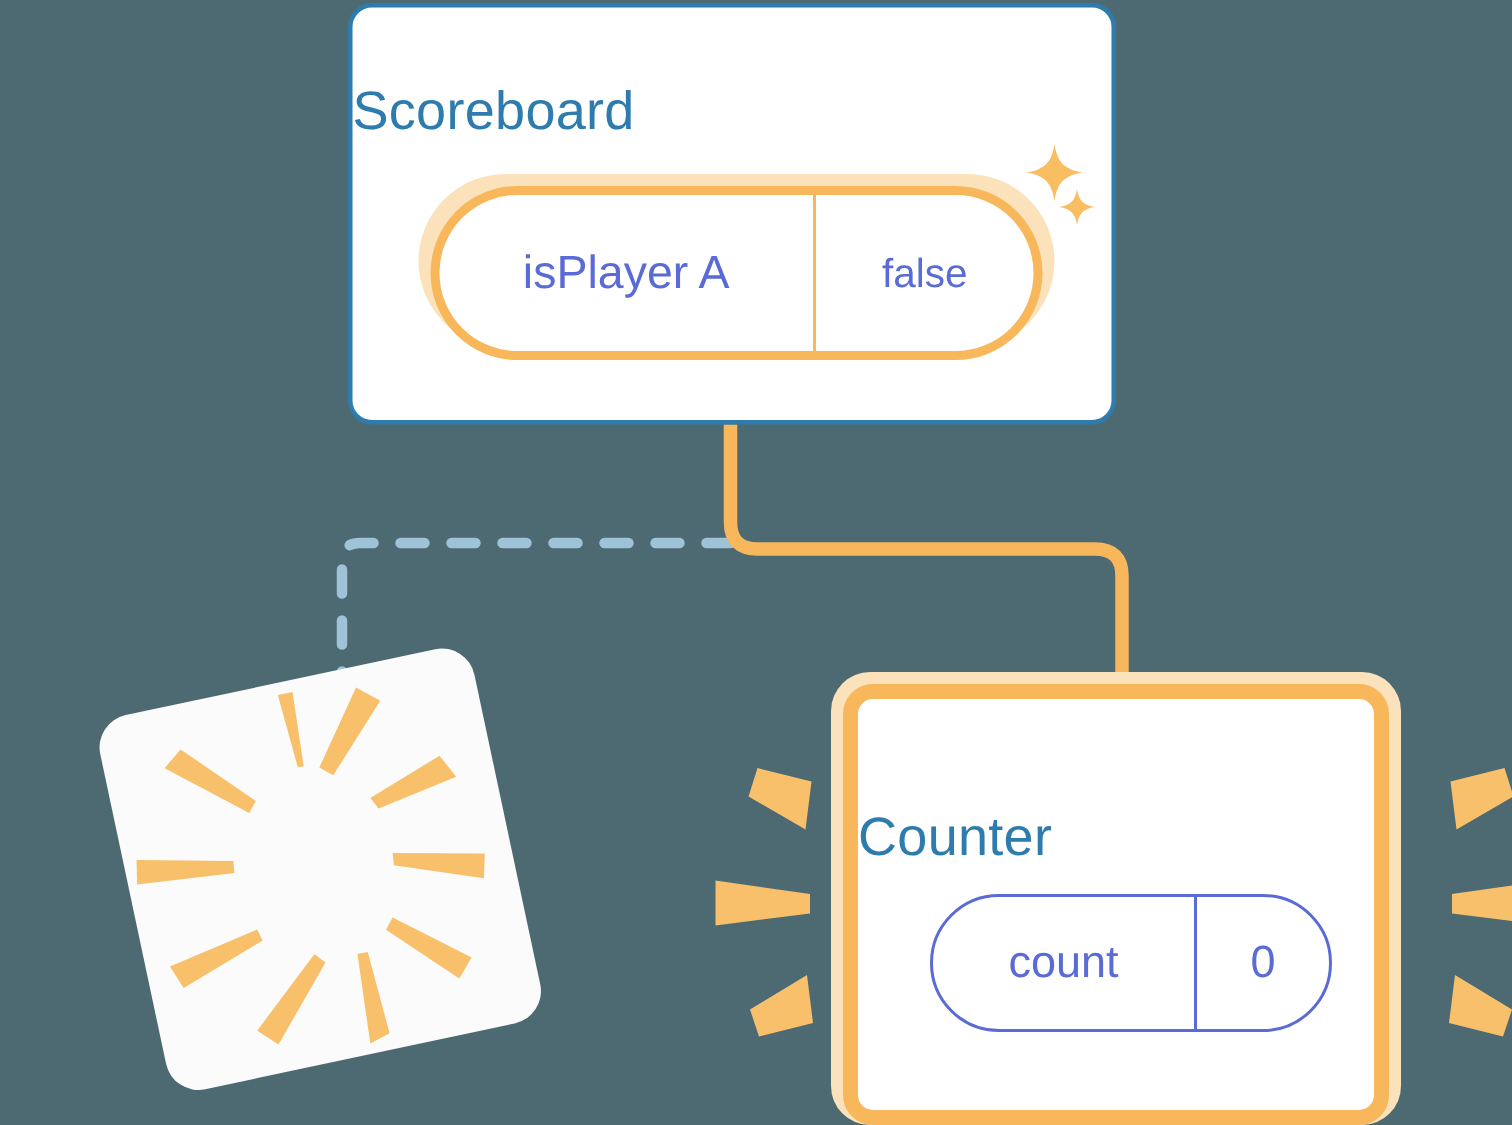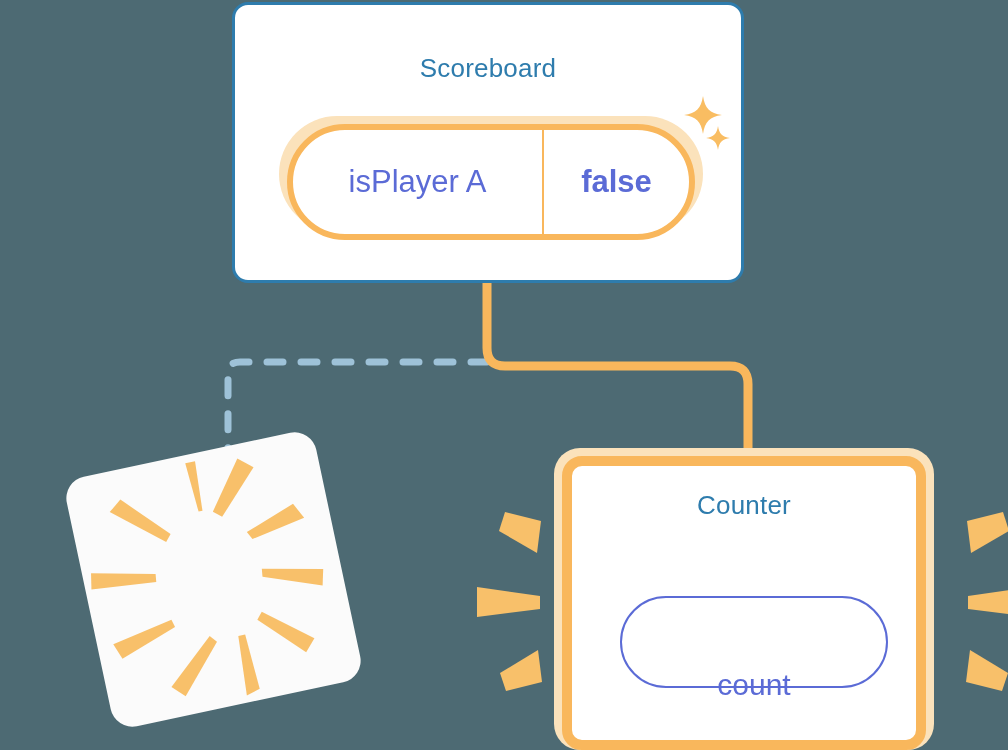--- a/index.html
+++ b/index.html
@@ -31,23 +31,23 @@
     left: 232px;
     top: 2px;
     width: 512px;
     height: 281px;
     box-sizing: border-box;
     background: #ffffff;
     border: 3px solid #2e7cad;
     border-radius: 16px;
   }
   .card-title {
-    text-align: center;
+    text-align: left;
     color: #2e7cad;
-    font-size: 26px;
+    font-size: 36px;
     font-weight: 400;
     letter-spacing: 0.2px;
   }
   #scoreboard-title {
     margin-top: 48px;
   }
 
   
   #scoreboard-pill-wrap {
     position: absolute;
@@ -85,22 +85,22 @@
     width: 2px;
     background: #f9b75c;
     margin: 0;
   }
   #scoreboard-pill .pill-val {
     flex: 1 1 auto;
     display: flex;
     align-items: center;
     justify-content: center;
     color: #5b6bd6;
-    font-size: 31px;
-    font-weight: bold;
+    font-size: 27px;
+    font-weight: normal;
   }
 
   
   #sparkle-big {
     position: absolute;
     left: 684px;
     top: 96px;
     width: 38px; height: 38px;
   }
   #sparkle-small {
@@ -125,35 +125,34 @@
     left: 562px;
     top: 456px;
     width: 364px;
     height: 294px;
     box-sizing: border-box;
     background: #ffffff;
     border: 10px solid #f9b75c;
     border-radius: 20px;
   }
   #counter-title {
-    margin-top: 24px;
+    margin-top: 71px;
   }
   #counter-pill {
     position: absolute;
     left: 48px;
     top: 130px;
     width: 268px;
     height: 92px;
     box-sizing: border-box;
     border: 2px solid #5b6bd6;
     border-radius: 999px;
     background: #ffffff;
     display: flex;
     align-items: stretch;
-    flex-direction: column;
   }
   #counter-pill .pill-key {
     flex: 0 0 174px;
     display: flex;
     align-items: center;
     justify-content: center;
     color: #5b6bd6;
     font-size: 30px;
   }
   #counter-pill .pill-divider {

